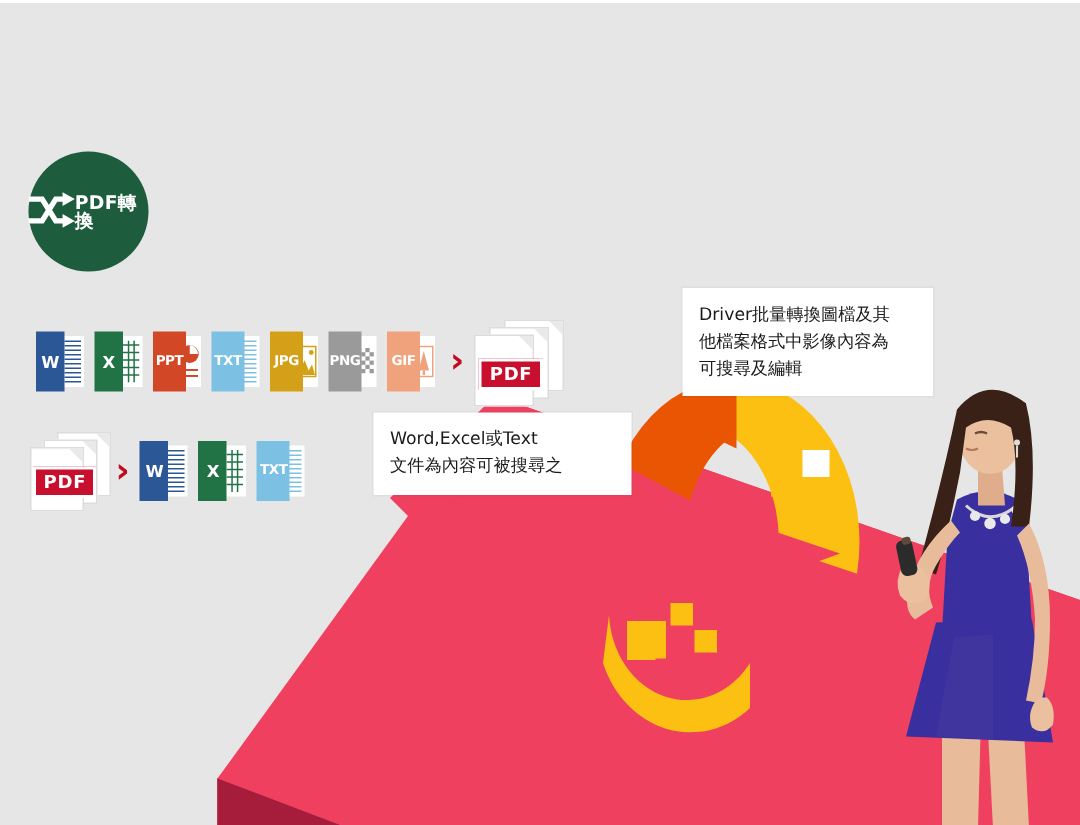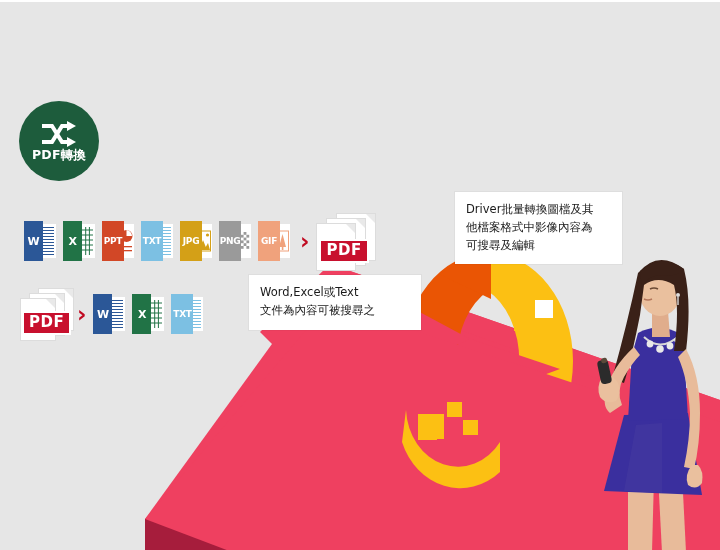--- a/index.html
+++ b/index.html
@@ -49,21 +49,21 @@
   
   .badge {
     position: absolute;
     left: 19px;
     top: 99px;
     width: 80px;
     height: 80px;
     border-radius: 50%;
     background: #1d5c3c;
     display: flex;
-    flex-direction: column;
+    flex-direction: row;
     align-items: center;
     justify-content: center;
     color: #ffffff;
   }
   .badge .shuffle-icon { width: 34px; height: 26px; margin-bottom: 2px; }
   .badge-label {
     font-size: 12.5px;
     font-weight: bold;
     letter-spacing: 0.2px;
     line-height: 1;
@@ -160,21 +160,21 @@
     width: 0; height: 0;
     border-left: 9px solid transparent;
     border-top: 9px solid #e9e9e9;
   }
   .pdf-stack .pdf-badge {
     position: absolute;
     left: 3px;
     top: 26px;
     background: #c8102e;
     color: #fff;
-    font-size: 15px;
+    font-size: 12px;
     font-weight: bold;
     padding: 2px 5px;
     border: 2px solid #ffffff;
     letter-spacing: 0.5px;
     z-index: 5;
     line-height: 1.05;
   }
   .pdf-stack.small { width: 54px; height: 52px; }
   .pdf-stack.small .sheet { width: 36px; height: 43px; }
   .pdf-stack.small .s1 { left: 18px; top: 0; }

